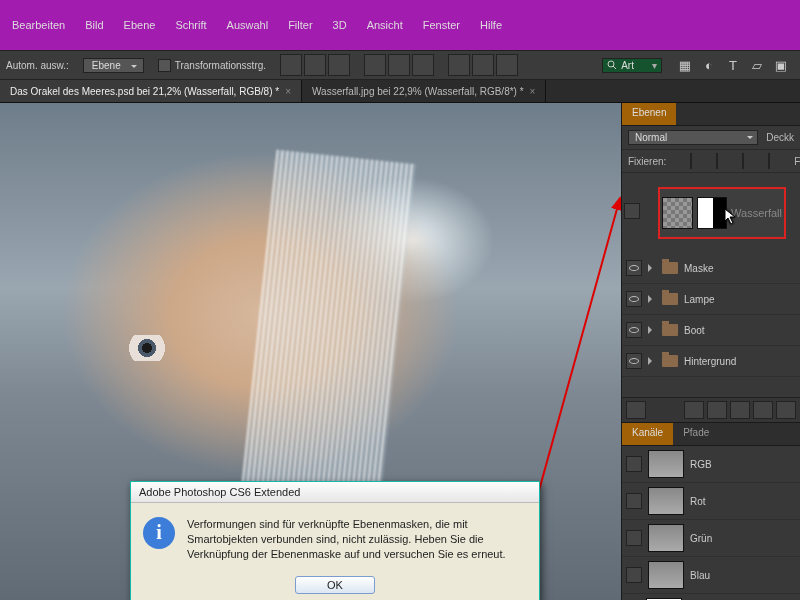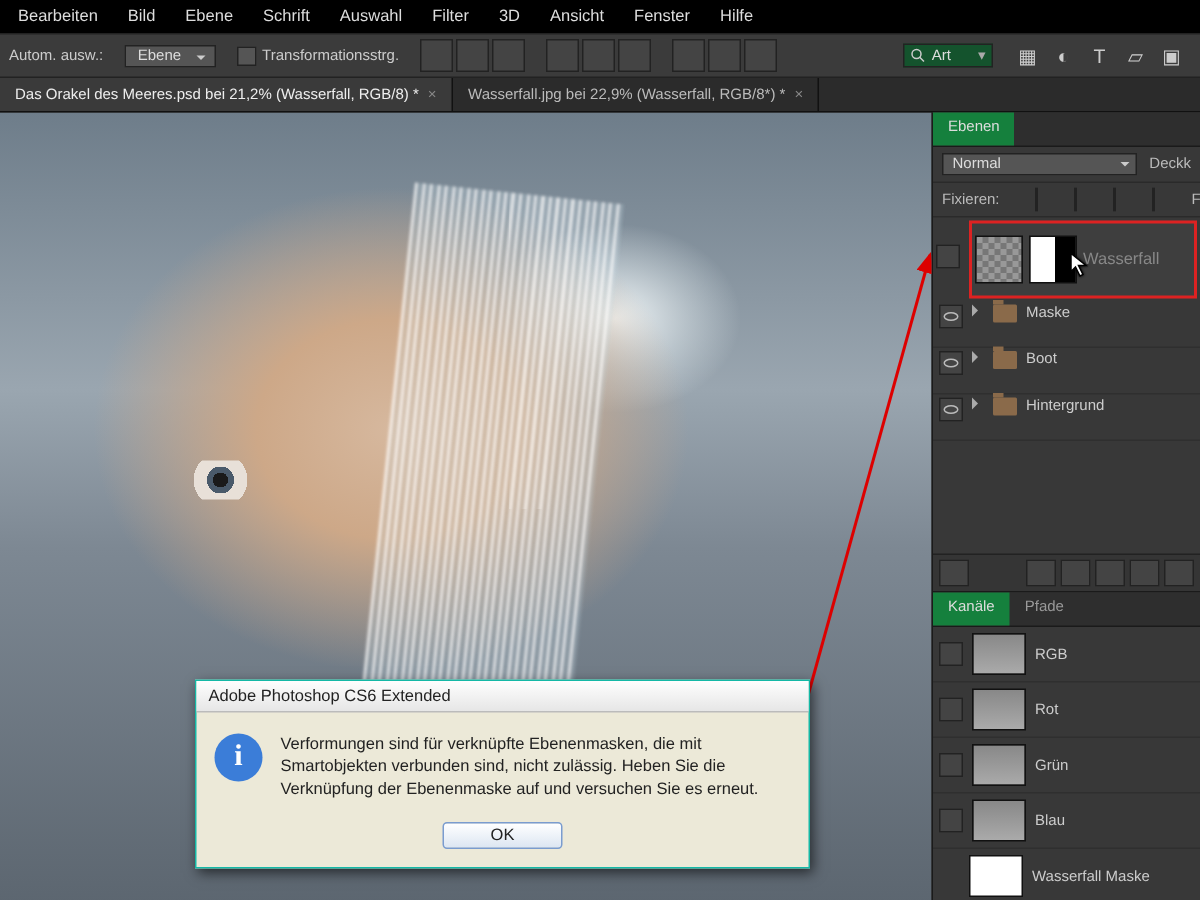--- a/index.html
+++ b/index.html
@@ -1,16 +1,16 @@
 <!DOCTYPE html>
 <html><head>
 <meta charset="utf-8">
 <style>
   html,body{margin:0;padding:0;width:800px;height:600px;background:#1d1d1d;font-family:"Segoe UI",Tahoma,sans-serif;font-size:11px;color:#ccc;overflow:hidden}
-  .menubar{display:flex;height:22px;align-items:center;padding:0 4px;background:#000000;gap:4px}
+  .menubar{display:flex;height:22px;align-items:center;padding:14px 4px;background:#a21caf;gap:4px}
   .menubar span{padding:2px 8px;color:#ddd}
   .optbar{display:flex;height:28px;align-items:center;padding:0 6px;background:#3b3b3b;border-top:1px solid #222;border-bottom:1px solid #222;gap:14px}
   .optbar .sel{background:#555;border:1px solid #222;padding:1px 22px 1px 8px;position:relative;color:#ddd;font-size:10px}
   .optbar .sel:after{content:"";position:absolute;right:6px;top:6px;border:3px solid transparent;border-top-color:#ccc}
   .optbar .chk{display:flex;align-items:center;gap:4px;color:#ccc;font-size:10px}
   .optbar .chk .box{width:11px;height:11px;border:1px solid #222;background:#555}
   .optbar .iconbtn{width:20px;height:20px;background:#444;border:1px solid #222}
   .optbar .grp{display:flex;gap:2px}
   .optbar .grow{flex:1}
   .tabs{display:flex;height:22px;background:#2b2b2b;border-bottom:1px solid #111}
@@ -22,35 +22,35 @@
   .img{position:absolute;inset:0;background:
     radial-gradient(ellipse 320px 260px at 42% 40%,#d6b89e 0%,#cda888 28%,rgba(200,170,140,0) 62%),
     radial-gradient(ellipse 120px 90px at 66% 26%,#eef4f6 0%,rgba(240,248,250,0.4) 40%,rgba(240,248,250,0) 70%),
     linear-gradient(#6e7d8a,#9aa6b0 35%,#7d8893 55%,#5c6670)}
   .waterfall{position:absolute;right:36%;top:10%;width:140px;height:70%;background:
     repeating-linear-gradient(90deg,rgba(255,255,255,0.9) 0 2px,rgba(200,220,230,0.3) 2px 5px);filter:blur(1px);opacity:.85;transform:rotate(6deg)}
   .eye{position:absolute;left:19%;top:44%;width:58px;height:26px;background:radial-gradient(circle at 50% 50%,#1a1a1a 0 5px,#4a5a6a 5px 9px,#e8e0d8 9px 18px,transparent 18px)}
   .rightcol{width:178px;background:#383838;display:flex;flex-direction:column;border-left:1px solid #1a1a1a}
   .panelTabs{display:flex;height:22px;background:#2e2e2e;border-bottom:1px solid #1a1a1a}
   .panelTabs span{padding:4px 10px;font-size:10px;color:#999}
-  .panelTabs span.on{background:#15803d;color:#ddd}
+  .panelTabs span.on{background:#a16207;color:#ddd}
   .blendRow{display:flex;padding:4px 6px;gap:8px;align-items:center;border-bottom:1px solid #2a2a2a}
   .blendRow .sel{flex:1;background:#555;border:1px solid #222;padding:1px 6px;font-size:10px;color:#ddd;position:relative}
   .blendRow .sel:after{content:"";position:absolute;right:4px;top:5px;border:3px solid transparent;border-top-color:#ccc}
   .lockRow{display:flex;padding:3px 6px;gap:24px;align-items:center;font-size:10px;color:#bbb;border-bottom:1px solid #2a2a2a}
   .lockRow .mini{width:14px;height:14px;background:#444;border:1px solid #222}
   .layers{flex:0 0 auto}
-  .layer{display:flex;height:26px;padding:2px 4px;gap:6px;border-bottom:1px solid #2f2f2f}
+  .layer{display:flex;align-items:center;height:26px;padding:2px 4px;gap:6px;border-bottom:1px solid #2f2f2f}
   .layer .vis{width:14px;height:14px;border:1px solid #222;background:#444;position:relative}
   .layer .vis:after{content:"";position:absolute;left:2px;top:4px;width:8px;height:4px;border:1px solid #bbb;border-radius:50%}
   .layer .arrow{width:0;height:0;border:4px solid transparent;border-left-color:#aaa}
   .layer .folder{width:16px;height:12px;background:#8a6a4a;border-radius:1px;position:relative}
   .layer .folder:before{content:"";position:absolute;top:-3px;left:0;width:7px;height:3px;background:#8a6a4a}
   .layer .name{font-size:10px;color:#ccc}
-  .layerSel{position:relative;height:44px;border:2px solid #d22;margin:2px;display:flex;align-items:center;padding:2px;gap:4px;background:#3e3e3e}
+  .layerSel{position:relative;height:44px;border:2px solid #d22;margin:14px;display:flex;align-items:center;padding:2px;gap:4px;background:#3e3e3e}
   .thumb{width:30px;height:30px;background:repeating-conic-gradient(#777 0 25%,#999 0 50%) 0 0/8px 8px;border:1px solid #111}
   .mask{width:30px;height:30px;background:linear-gradient(90deg,#fff 55%,#000 55%);border:1px solid #111;position:relative}
   .cursor{position:absolute;left:26px;top:10px;width:14px;height:18px;pointer-events:none}
   .cursor svg{width:14px;height:18px;filter:drop-shadow(0 0 1px #000)}
   .panelFoot{display:flex;gap:3px;padding:3px 4px;background:#353535;border-top:1px solid #222;margin-top:auto}
   .panelFoot .b{width:18px;height:16px;background:#444;border:1px solid #222}
   .channels{border-top:1px solid #1a1a1a}
   .ch{display:flex;align-items:center;height:32px;padding:2px 4px;gap:6px;border-bottom:1px solid #2f2f2f}
   .ch .ct{width:34px;height:26px;background:linear-gradient(#888,#aaa);border:1px solid #111}
   .ch .name{font-size:10px;color:#ccc}
@@ -199,20 +199,26 @@
       <div class="layer">
         <div class="vis"></div>
         <div class="arrow"></div>
         <div class="folder"></div>
         <span class="name">Maske</span>
       </div>
       <div class="layer">
         <div class="vis"></div>
         <div class="arrow"></div>
         <div class="folder"></div>
+        <span class="name">Lampe</span>
+      </div>
+      <div class="layer">
+        <div class="vis"></div>
+        <div class="arrow"></div>
+        <div class="folder"></div>
         <span class="name">Boot</span>
       </div>
       <div class="layer">
         <div class="vis"></div>
         <div class="arrow"></div>
         <div class="folder"></div>
         <span class="name">Hintergrund</span>
       </div>
     </div>
 

